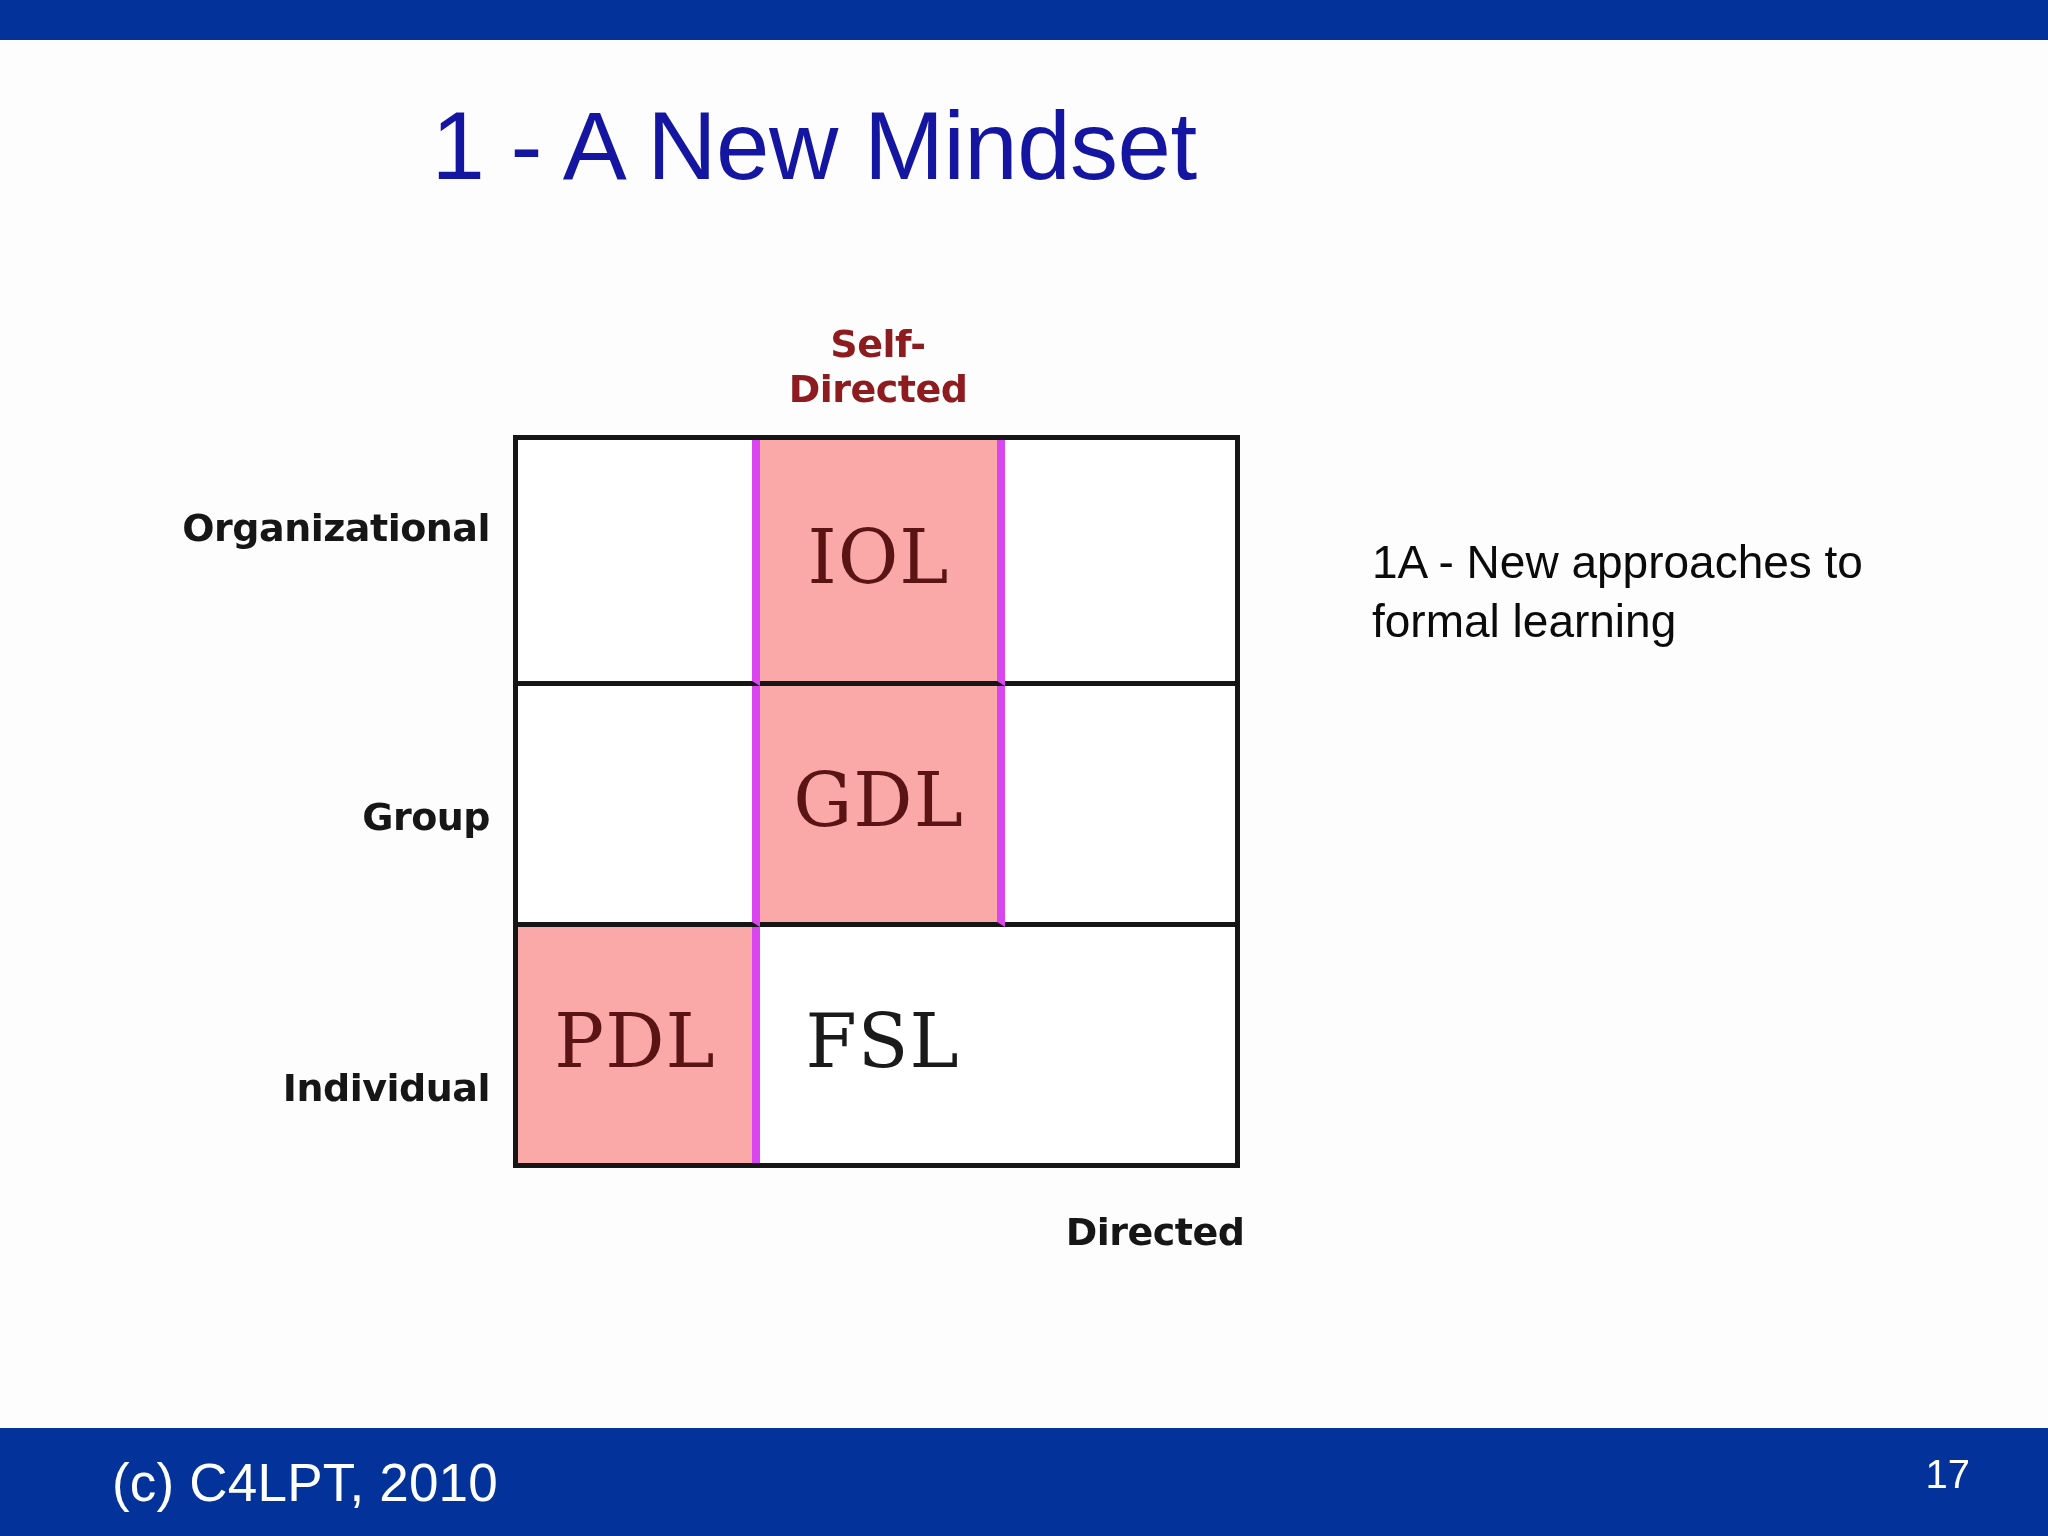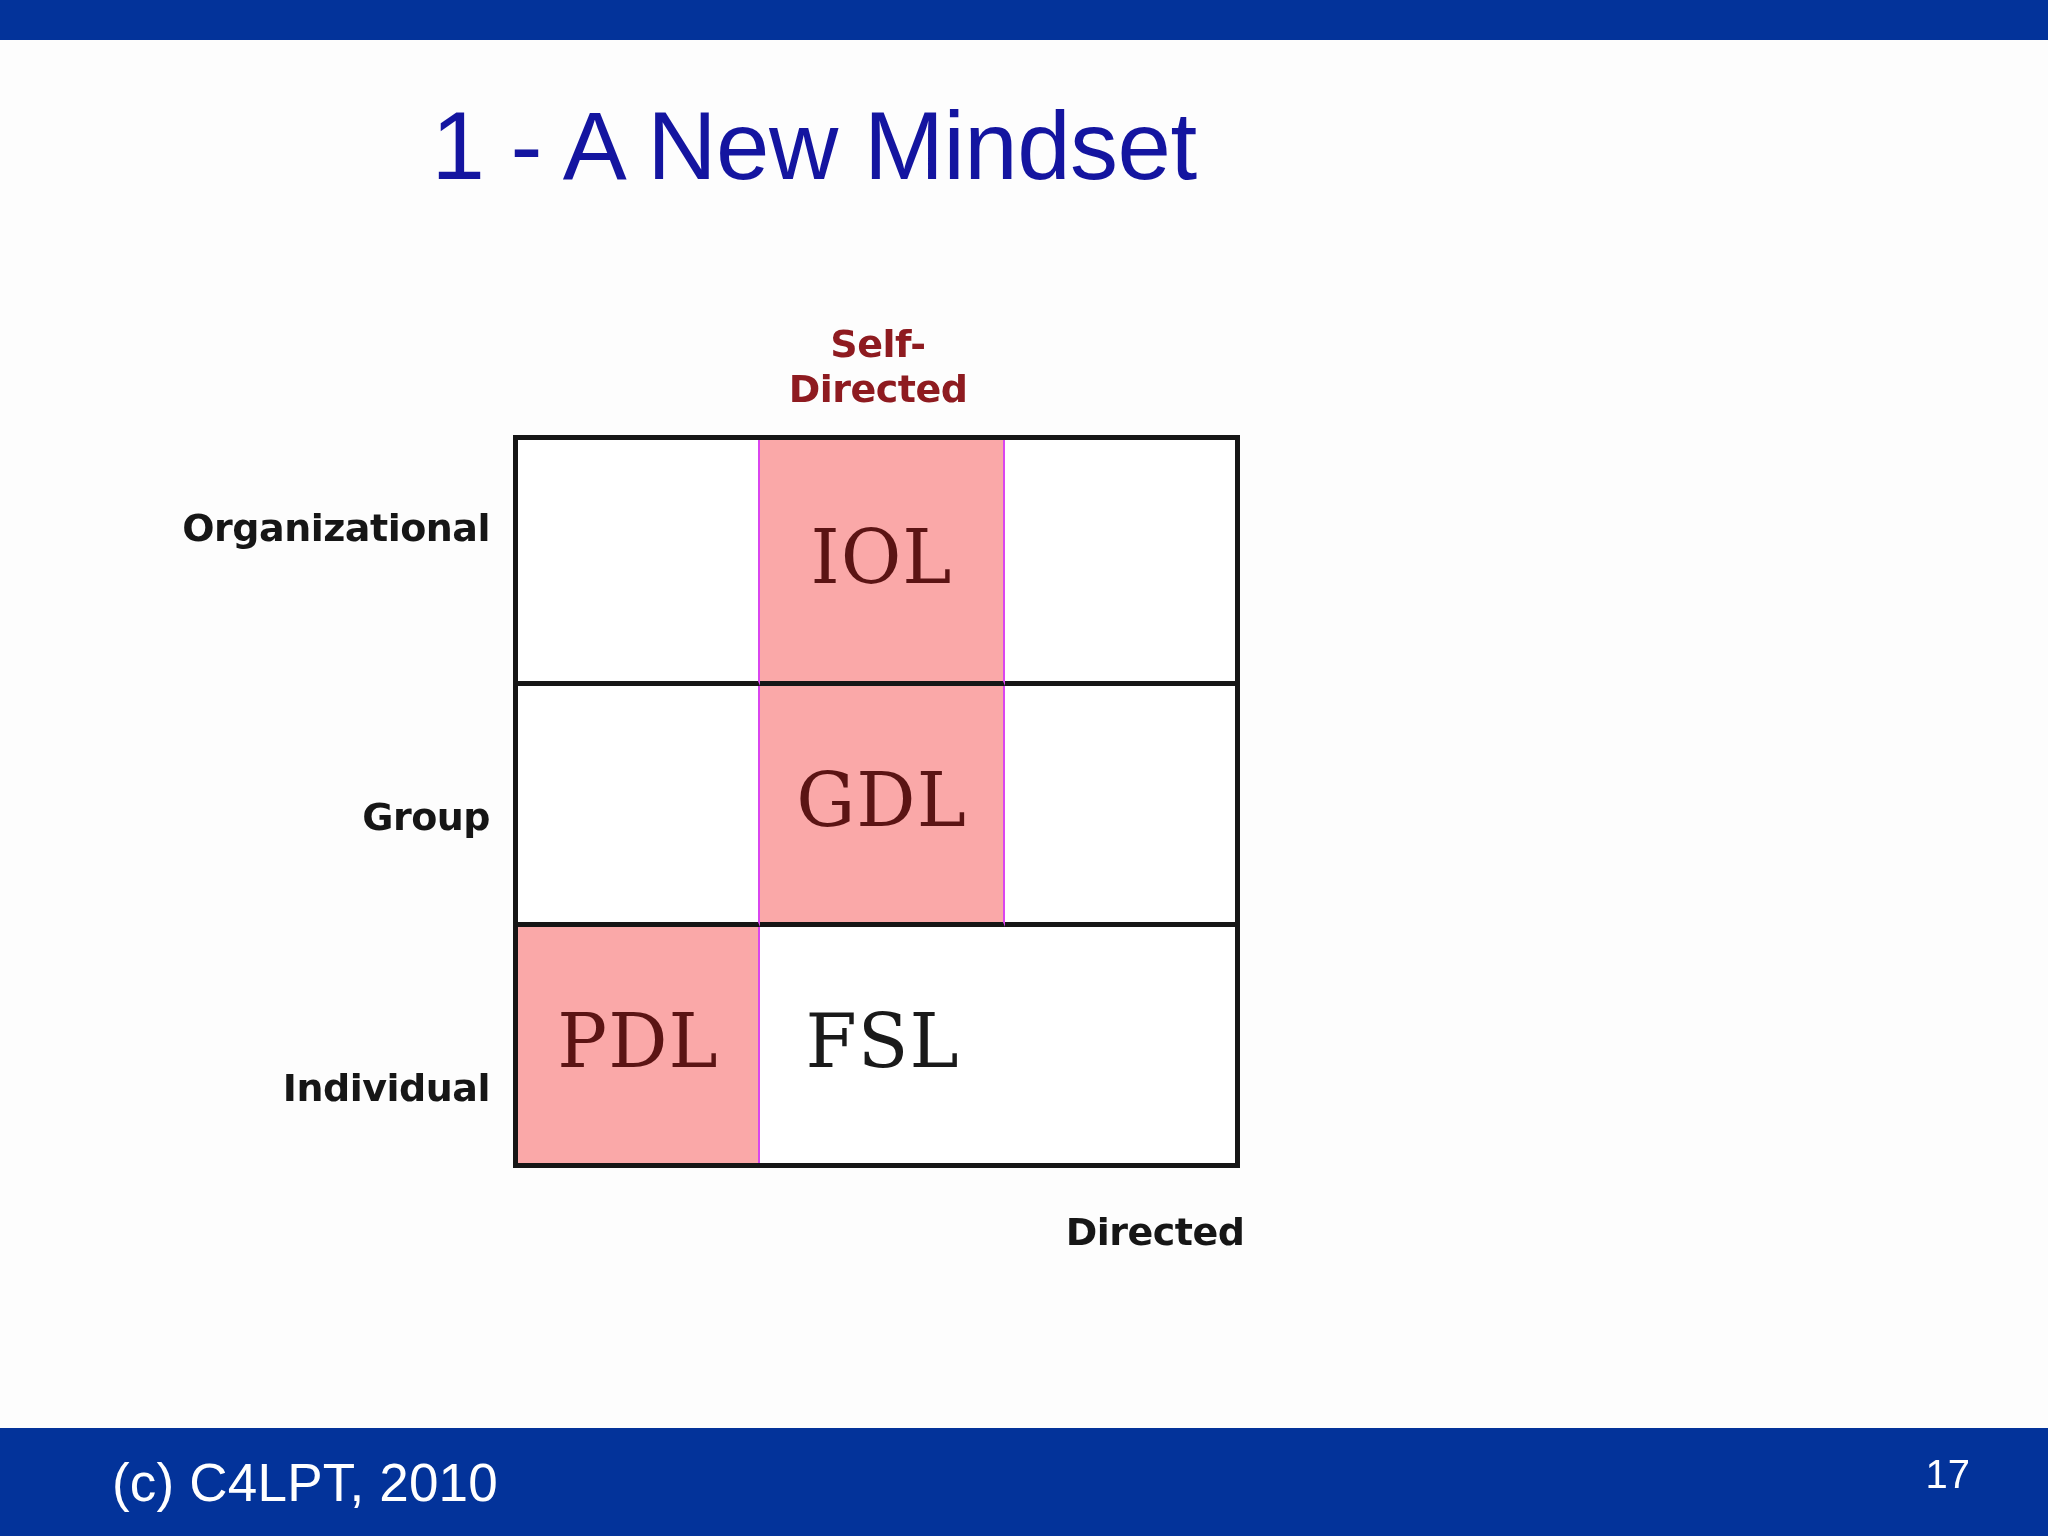--- a/index.html
+++ b/index.html
@@ -129,21 +129,21 @@
     position: relative;
     box-sizing: border-box;
     display: flex;
     align-items: center;
     justify-content: center;
     font-family: "DejaVu Serif", serif;
     font-size: 74px;
     font-weight: 400;
     color: #1a1a1a;
     letter-spacing: 1px;
-    border-right: 2px solid #d946ef;
+    border-right: 8px solid #d946ef;
     border-bottom: 5px solid #161616;
   }
   .cell.col3 { border-right: none; }
   .cell.row3 { border-bottom: none; }
   .cell.highlight {
     background: #faa8a8;
     color: #5b1414;
   }
   .cell .cell-text { transform: translateY(-4px); }
 </style>
@@ -192,18 +192,19 @@
 
       <div class="cell col2 row3 highlight">
           <span class="cell-text">PDL</span>
         </div>
       <div class="cell col3 row3">
           <span class="cell-text">FSL</span>
         </div>
     </div>
   </div>
 
+  <div class="caption">1A  - New approaches to formal learning</div>
 
   <div class="bottom-bar"></div>
   <div class="footer-text">(c) C4LPT, 2010</div>
   <div class="page-number">17</div>
 
 </div>
 
 </body></html>

